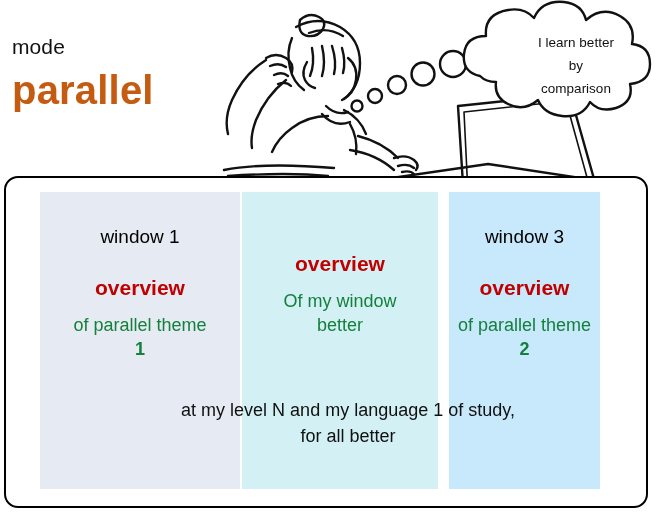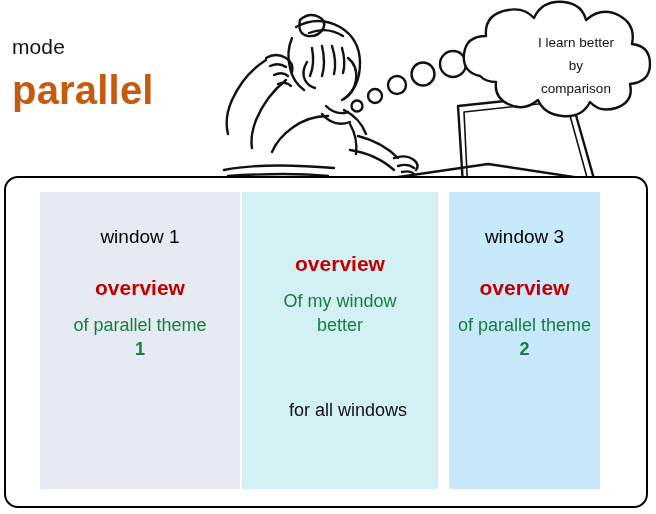--- a/index.html
+++ b/index.html
@@ -264,17 +264,18 @@
         <div class="window-title">window 3</div>
         <div class="overview-word">overview</div>
         <div class="overview-desc">
           <span class="desc-wrap">of parallel theme</span>
           <span class="emph">2</span>
         </div>
       </div>
     </div>
 
     <div id="caption">
-      <span class="line">for all windows</span>
+      <span class="line">at my level N and my language 1 of study,</span>
+      <span class="line">for all better</span>
     </div>
 
   </div>
 </div>
 
 </body></html>

